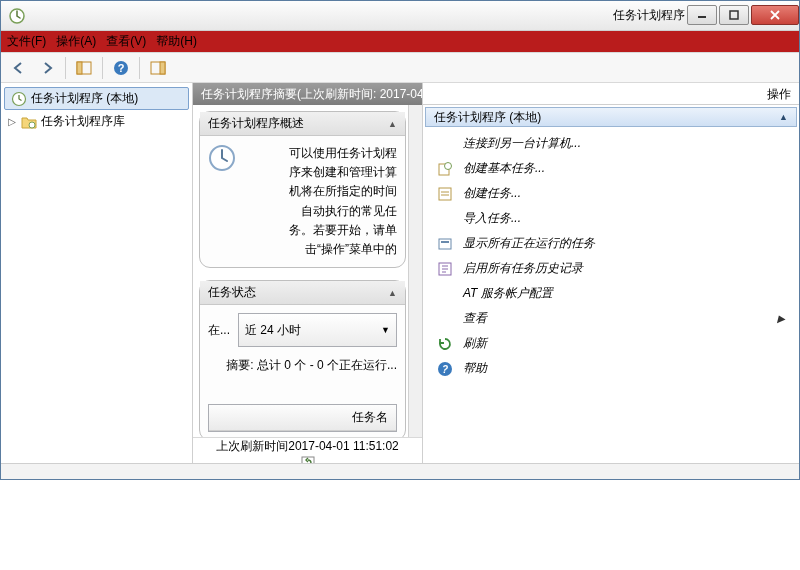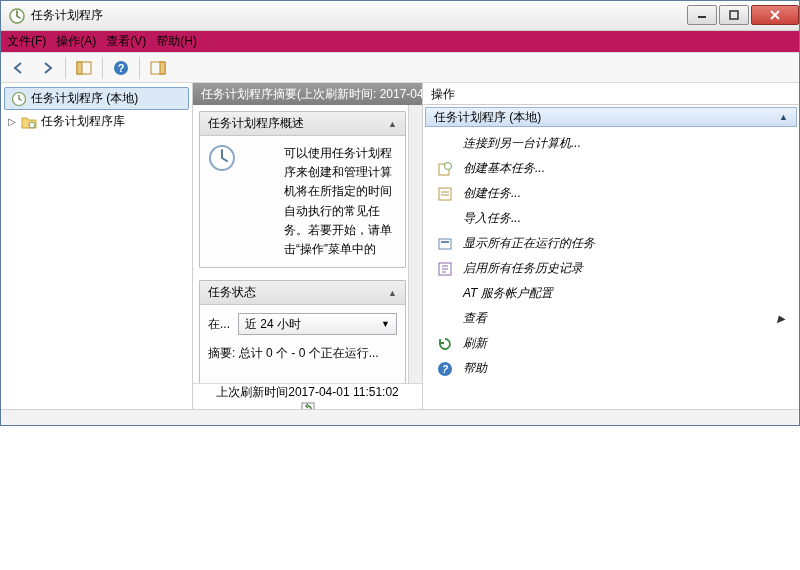--- a/index.html
+++ b/index.html
@@ -1,17 +1,17 @@
 <!DOCTYPE html>
 <html><head>
 <meta charset="utf-8">
 <style>
 * { box-sizing: border-box; margin: 0; padding: 0; }
 body { font-family: "Microsoft YaHei", "SimSun", sans-serif; font-size: 12px; background: #fff; color: #000; }
-.window { width: 800px; height: 426px; border: 1px solid #5a7ca0; background: #be185d; display: flex; flex-direction: column; }
+.window { width: 800px; height: 480px; border: 1px solid #5a7ca0; background: #b91c1c; display: flex; flex-direction: column; text-align: right; }
 .titlebar { height: 30px; background: linear-gradient(#fdfdfd, #e8e8e8); display: flex; align-items: center; padding: 0 0 0 8px; border-bottom: 1px solid #cfcfcf; }
 .titlebar .title-icon { width: 16px; height: 16px; margin-right: 6px; }
 .titlebar .title { flex: 1; font-size: 12px; }
 .titlebar .win-btns { display: flex; height: 22px; }
 .titlebar .win-btn { width: 30px; height: 20px; border: 1px solid #8a8a8a; background: linear-gradient(#f5f5f5,#dcdcdc); margin-left: 2px; display: flex; align-items: center; justify-content: center; font-size: 11px; border-radius: 2px; }
 .titlebar .win-close { width: 48px; background: linear-gradient(#e67d73,#c9433a); border-color: #8a2f29; color: #fff; font-weight: bold; }
 .menubar { height: 22px; display: flex; align-items: center; padding: 0 6px; gap: 10px; border-bottom: 1px solid #d9d9d9; }
 .menubar span { cursor: default; }
 .toolbar { height: 30px; display: flex; align-items: center; padding: 0 6px; gap: 4px; border-bottom: 1px solid #d9d9d9; background: #f7f7f7; }
 .tb-btn { width: 24px; height: 24px; border: 1px solid transparent; display: flex; align-items: center; justify-content: center; border-radius: 2px; }
@@ -20,28 +20,28 @@
 .pane-left { width: 192px; border-right: 1px solid #cfcfcf; background: #fff; padding: 3px 0; }
 .tree-row { display: flex; align-items: center; padding: 2px 6px; gap: 4px; }
 .tree-row.selected { background: #dbe8f6; border: 1px solid #7da2ce; border-radius: 2px; margin: 1px 3px; }
 .tree-toggle { width: 10px; height: 10px; display: flex; align-items: center; justify-content: center; font-size: 10px; color: #5a5a5a; }
 .pane-middle { width: 230px; border-right: 1px solid #cfcfcf; display: flex; flex-direction: column; background: #fff; }
 .mid-header { height: 22px; background: linear-gradient(#9c9c9c,#7d7d7d); color: #fff; display: flex; align-items: center; padding: 0 8px; font-size: 12px; white-space: nowrap; overflow: hidden; }
 .mid-body { flex: 1; overflow: hidden; padding: 6px 2px 0 6px; display: flex; flex-direction: column; }
 .scroll-mid { width: 14px; background: #f0f0f0; border-left: 1px solid #d0d0d0; }
 .mid-body-row { display: flex; flex: 1; min-height: 0; }
 .mid-col { flex: 1; min-width: 0; }
-.group-box { border: 1px solid #bfbfbf; border-radius: 1px; margin-bottom: 12px; background: #fdfdfd; }
+.group-box { border: 1px solid #bfbfbf; border-radius: 11px; margin-bottom: 12px; background: #fdfdfd; }
 .group-head { background: linear-gradient(#f0f0f0,#e0e0e0); border-bottom: 1px solid #c8c8c8; padding: 3px 8px; display: flex; justify-content: space-between; align-items: center; }
 .group-head .caret { font-size: 9px; color: #555; }
 .group-body { padding: 8px; display: flex; align-items: flex-start; gap: 6px; font-size: 12px; line-height: 1.6; }
 .group-body .overview-text { flex: 1; margin-left: 42px; }
 .status-body { padding: 8px; }
 .status-row { display: flex; align-items: center; gap: 8px; margin-bottom: 10px; }
-.status-row .sel { flex: 1; height: 22px; border: 1px solid #abadb3; background: linear-gradient(#fff,#ececec); display: flex; align-items: center; justify-content: space-between; padding: 4px 6px; }
+.status-row .sel { flex: 1; height: 22px; border: 1px solid #abadb3; background: linear-gradient(#fff,#ececec); display: flex; align-items: center; justify-content: space-between; padding: 16px 6px; }
 .status-summary { margin-bottom: 14px; white-space: nowrap; overflow: hidden; }
 .task-list { border: 1px solid #abadb3; height: 28px; margin-top: 30px; }
 .task-list-head { background: linear-gradient(#fdfdfd,#eaeaea); border-bottom: 1px solid #cfcfcf; padding: 4px 8px; }
 .mid-footer { height: 26px; border-top: 1px solid #d9d9d9; display: flex; align-items: center; padding: 0 8px; justify-content: space-between; flex-direction: column; }
 .mid-footer .refresh-ico { width: 16px; height: 16px; }
 .pane-right { flex: 1; display: flex; flex-direction: column; background: #fff; }
 .right-title { height: 22px; border-bottom: 1px solid #cfcfcf; padding: 3px 8px; font-size: 12px; }
 .right-sub { height: 20px; background: linear-gradient(#eaf2fb,#cfe0f4); border: 1px solid #9ab5d4; margin: 2px; padding: 2px 8px; display: flex; justify-content: space-between; align-items: center; font-size: 12px; }
 .right-sub .caret { font-size: 9px; color: #2a4a6e; }
 .action-list { padding: 2px 4px; }

